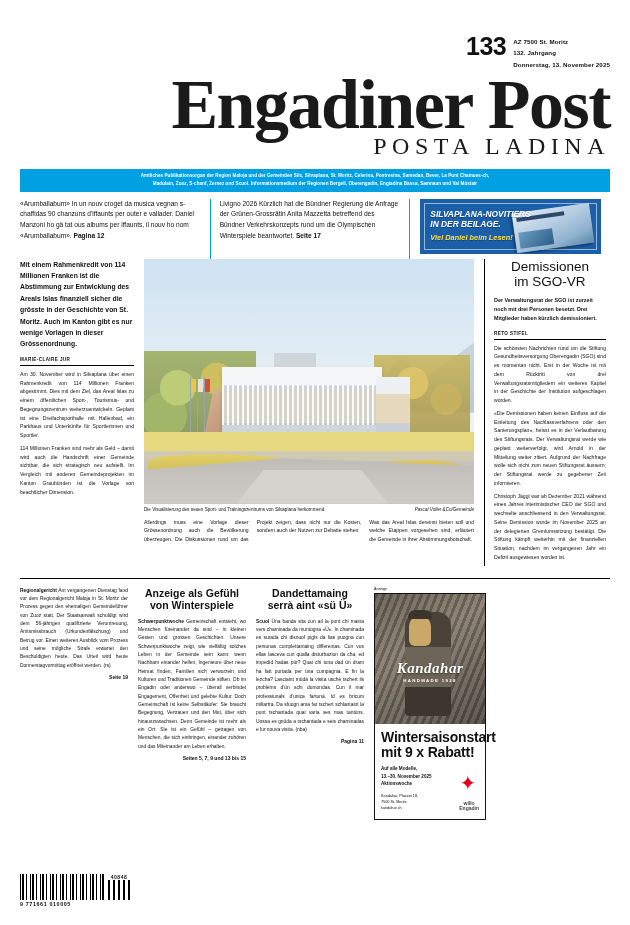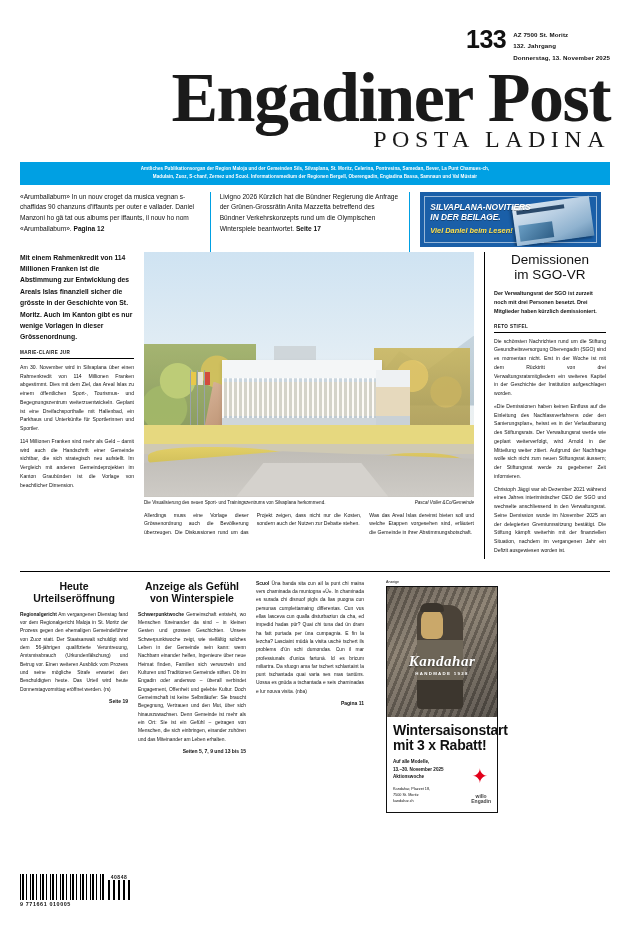--- a/index.html
+++ b/index.html
@@ -4,21 +4,21 @@
 <style>
   * { box-sizing: border-box; }
   html, body { margin:0; padding:0; }
   body {
     width:630px; height:925px;
     background:#ffffff;
     font-family:"Liberation Sans", sans-serif;
     color:#111;
     overflow:hidden;
   }
-  .page { width:630px; height:925px; padding:27px 20px 10px 20px; position:relative; }
+  .page { width:630px; height:925px; padding:34px 20px 10px 20px; position:relative; }
 
   
   .topbar { height:42px; display:flex; justify-content:flex-end; align-items:flex-start; }
   .issue-wrap { display:flex; align-items:flex-start; gap:7px; }
   .issue-no { font-size:25px; font-weight:700; line-height:1; letter-spacing:-0.5px; }
   .issue-meta { font-size:6.2px; line-height:1.85; font-weight:700; letter-spacing:0.1px; padding-top:2px; }
 
   
   .masthead { text-align:right; margin-top:-4px; }
   .masthead-main {
@@ -184,21 +184,21 @@
   .right-lead { font-size:5.4px; font-weight:700; line-height:1.68; }
 
   
   .bottom { display:flex; gap:10px; margin-top:12px; border-top:1px solid #000; padding-top:8px; }
   .bcol { width:108px; }
   .bcol-head { font-size:10.5px; font-weight:700; text-align:center; line-height:1.2; margin-bottom:6px; }
   .bbody { font-size:4.9px; line-height:1.7; text-align:justify; }
   .bbody .kicker { font-weight:700; }
   .pageref { font-size:5px; font-weight:700; text-align:right; margin-top:4px; }
 
-  .ad-bottom { width:132px;margin-left:12px; }
+  .ad-bottom { width:132px; }
   .ad-label { font-size:3.6px; margin-bottom:2px; }
   .ad-box { border:1px solid #111; width:112px; }
   .ad-photo {
     height:130px; position:relative; overflow:hidden;
     background:linear-gradient(150deg,#6b6257 0%,#8a7f70 38%,#57514a 100%);
   }
   .ad-photo .roof {
     position:absolute; inset:0;
     background:repeating-linear-gradient(112deg, rgba(0,0,0,.22) 0 3px, rgba(255,255,255,.05) 3px 7px);
   }
@@ -358,24 +358,20 @@
         <p>Die schönsten Nachrichten rund um die Stiftung Gesundheitsversorgung Oberengadin (SGO) sind es momentan nicht. Erst in der Woche ist mit dem Rücktritt von drei Verwaltungsratsmitgliedern ein weiteres Kapitel in der Geschichte der Institution aufgeschlagen worden.</p>
         <p>«Die Demissionen haben keinen Einfluss auf die Einleitung des Nachlassverfahrens oder den Sanierungsplan», heisst es in der Verlautbarung des Stiftungsrats. Der Verwaltungsrat werde wie geplant weiterverfolgt, wird Arnold in der Mitteilung weiter zitiert. Aufgrund der Nachfrage wolle sich nicht zum neuen Stiftungsrat äussern; der Stiftungsrat werde zu gegebener Zeit informieren.</p>
         <p>Christoph Jäggi war ab Dezember 2021 während eines Jahres interimistischer CEO der SGO und wechselte anschliessend in den Verwaltungsrat. Seine Demission wurde im November 2025 an der delegierten Gremiumssitzung bestätigt. Die Stiftung kämpft weiterhin mit der finanziellen Situation, nachdem im vergangenen Jahr ein Defizit ausgewiesen worden ist.</p>
       </div>
     </div>
   </div>
 
   <div class="bottom">
 
     <div class="bcol">
-      <div class="bcol-head">
-        <div>Heute</div>
-        <div>Urteilseröffnung</div>
-      </div>
       <div class="bbody">
         <span class="kicker">Regionalgericht</span>
         <span>Am vergangenen Dienstag fand vor dem Regionalgericht Maloja in St. Moritz der Prozess gegen den ehemaligen Gemeindeführer von Zuoz statt. Der Staatsanwalt schuldigt wird dem 56-jährigen qualifizierte Veruntreuung, Amtsmissbrauch (Urkundenfälschung) und Betrug vor. Einen weiteren Ausblick vom Prozess und seine mögliche Strafe erwartet den Beschuldigten heute. Das Urteil wird heute Donnerstagvormittag eröffnet werden.</span>
         <span>(rs)</span>
       </div>
       <div class="pageref">Seite 19</div>
     </div>
 
     <div class="bcol">
       <div class="bcol-head">
@@ -383,20 +379,24 @@
         <div>von Winterspiele</div>
       </div>
       <div class="bbody">
         <span class="kicker">Schwerpunktwoche</span>
         <span>Gemeinschaft entsteht, wo Menschen füreinander da sind – in kleinen Gesten und grossen Geschichten. Unsere Schwerpunktwoche zeigt, wie vielfältig solches Leben in der Gemeinde sein kann: wenn Nachbarn einander helfen, Ingenieure über neue Heimat finden, Familien sich verwurzeln und Kulturen und Traditionen Gemeinde stiften. Ob im Engadin oder anderswo – überall verbindet Engagement, Offenheit und gelebte Kultur. Doch Gemeinschaft ist keine Selbstläufer: Sie braucht Begegnung, Vertrauen und den Mut, über sich hinauszuwachsen. Denn Gemeinde ist mehr als ein Ort: Sie ist ein Gefühl – getragen von Menschen, die sich einbringen, einander zuhören und das Miteinander am Leben erhalten.</span>
       </div>
       <div class="pageref">Seiten 5, 7, 9 und 13 bis 15</div>
     </div>
 
     <div class="bcol">
+      <div class="bcol-head">
+        <div>Dandettamaing</div>
+        <div>serrà aint «sü Ü»</div>
+      </div>
       <div class="bbody">
         <span class="kicker">Scuol</span>
         <span>Üna banda sita cun ail la punt chi maina vers chaminada da muntogna «Ü». In chaminada es surada chi disnuof pigls da lias puogna cun persunas cumplettamaing differentas. Cun vus ellas lasceva cun qualla disturbaziun da cha, ed impedid hadas pür? Quai chi tuna dad ün dram ha fatt purtada per üna cumpagnia. E fin la lezcha? Lasciaint müdà la visita uschè tschert ils problems d'ün schi dumondas. Cun il mar professiunals d'unica fartunà. Id es bricum miliartra. Da sfuogn ama far tschert schlantaint la punt tschantada quai varia ses mas tantüns. Uossa es gnüda a tschantada e seis chaminadas e lur nouva visita.</span>
         <span>(nba)</span>
       </div>
       <div class="pageref">Pagina 11</div>
     </div>
 
     <div class="ad-bottom">
       <div class="ad-label">Anzeige</div>
@@ -405,21 +405,21 @@
           <div class="roof"></div>
           <div class="figure"></div>
           <div class="hair"></div>
           <div class="cap"></div>
           <div class="ad-brand">Kandahar</div>
           <div class="ad-brand-sub">HANDMADE 1928</div>
         </div>
         <div class="ad-text">
           <div class="ad-h">
             <div>Wintersaisonstart</div>
-            <div>mit 3 x Rabatt!</div>
+            <div>mit 9 x Rabatt!</div>
           </div>
           <div class="ad-sub">
             <div>Auf alle Modelle,</div>
             <div>13.–30. November 2025</div>
             <div>Aktionswoche</div>
           </div>
           <div class="ad-foot">
             <div>Kandahar, Plazzet 18,</div>
             <div>7500 St. Moritz</div>
             <div>kandahar.ch</div>

